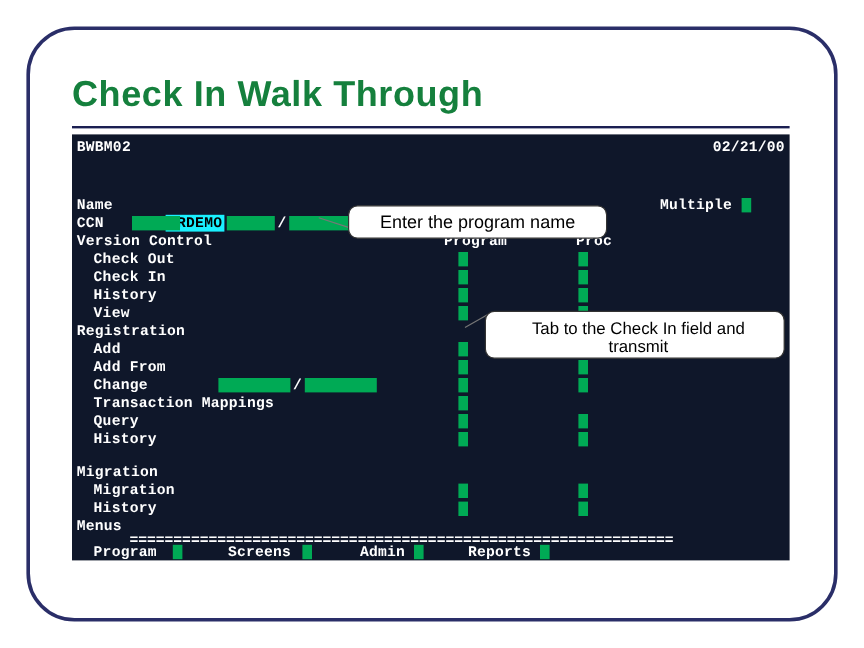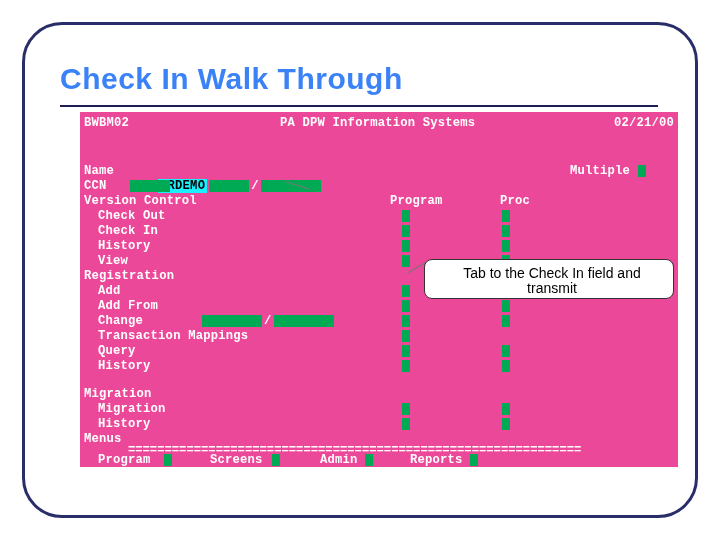--- a/index.html
+++ b/index.html
@@ -20,44 +20,43 @@
     bottom: 22px;
     border: 3px solid #2a2e68;
     border-radius: 40px;
   }
   .slide-title {
     position: absolute;
     top: 62px;
     left: 60px;
     font-size: 30px;
     font-weight: 900;
-    color: #3b82f6;
+    color: #15803d;
     letter-spacing: 0.5px;
   }
   .title-rule {
     position: absolute;
     top: 105px;
     left: 60px;
     width: 598px;
     height: 2px;
     background: #1b1f52;
   }
   .terminal {
     position: absolute;
     top: 112px;
     left: 60px;
     width: 598px;
     height: 355px;
-    background: #ec4899;
+    background: #0f172a;
     color: #fff;
     font-family: "Courier New", Courier, monospace;
     font-size: 12.2px;
     line-height: 15px;
     overflow: hidden;
-    margin-left: 20px;
   }
   .terminal .row {
     position: absolute;
     white-space: pre;
     font-weight: bold;
     letter-spacing: 0.2px;
   }
   .gfield {
     display: inline-block;
     background: #00aa55;
@@ -113,21 +112,20 @@
 <body>
 
 <div class="frame"></div>
 
 <div class="slide-title">Check In Walk Through</div>
 <div class="title-rule"></div>
 
 <div class="terminal">
 
   <div class="row" style="top:4px; left:4px;">BWBM02</div>
-  <div class="row" style="top:4px; left:200px;">PA DPW Information Systems</div>
   <div class="row" style="top:4px; right:4px;">02/21/00</div>
 
   <div class="row" style="top:52px; left:4px;">Name</div>
   <div class="row" style="top:52px; left:48px;">
     <span class="cyan-inv">PRDEMO</span><span class="gfield w40"></span><span style="color:#fff;">/</span><span class="gfield w60"></span>
   </div>
   <div class="row" style="top:52px; left:490px;">Multiple</div>
   <div class="row" style="top:52px; left:556px;"><span class="gfield small"></span></div>
 
   <div class="row" style="top:67px; left:4px;">CCN</div>
@@ -200,17 +198,18 @@
   <div class="row" style="top:341px; left:130px;">Screens</div>
   <div class="row" style="top:341px; left:190px;"><span class="gfield small"></span></div>
 
   <div class="row" style="top:341px; left:240px;">Admin</div>
   <div class="row" style="top:341px; left:283px;"><span class="gfield small"></span></div>
 
   <div class="row" style="top:341px; left:330px;">Reports</div>
   <div class="row" style="top:341px; left:388px;"><span class="gfield small"></span></div>
 
   <div class="callout-lead lead1"></div>
+  <div class="callout callout-1">Enter the program name</div>
 
   <div class="callout-lead lead2"></div>
   <div class="callout callout-2">Tab to the Check In field and transmit</div>
 
 </div>
 
 </body></html>

